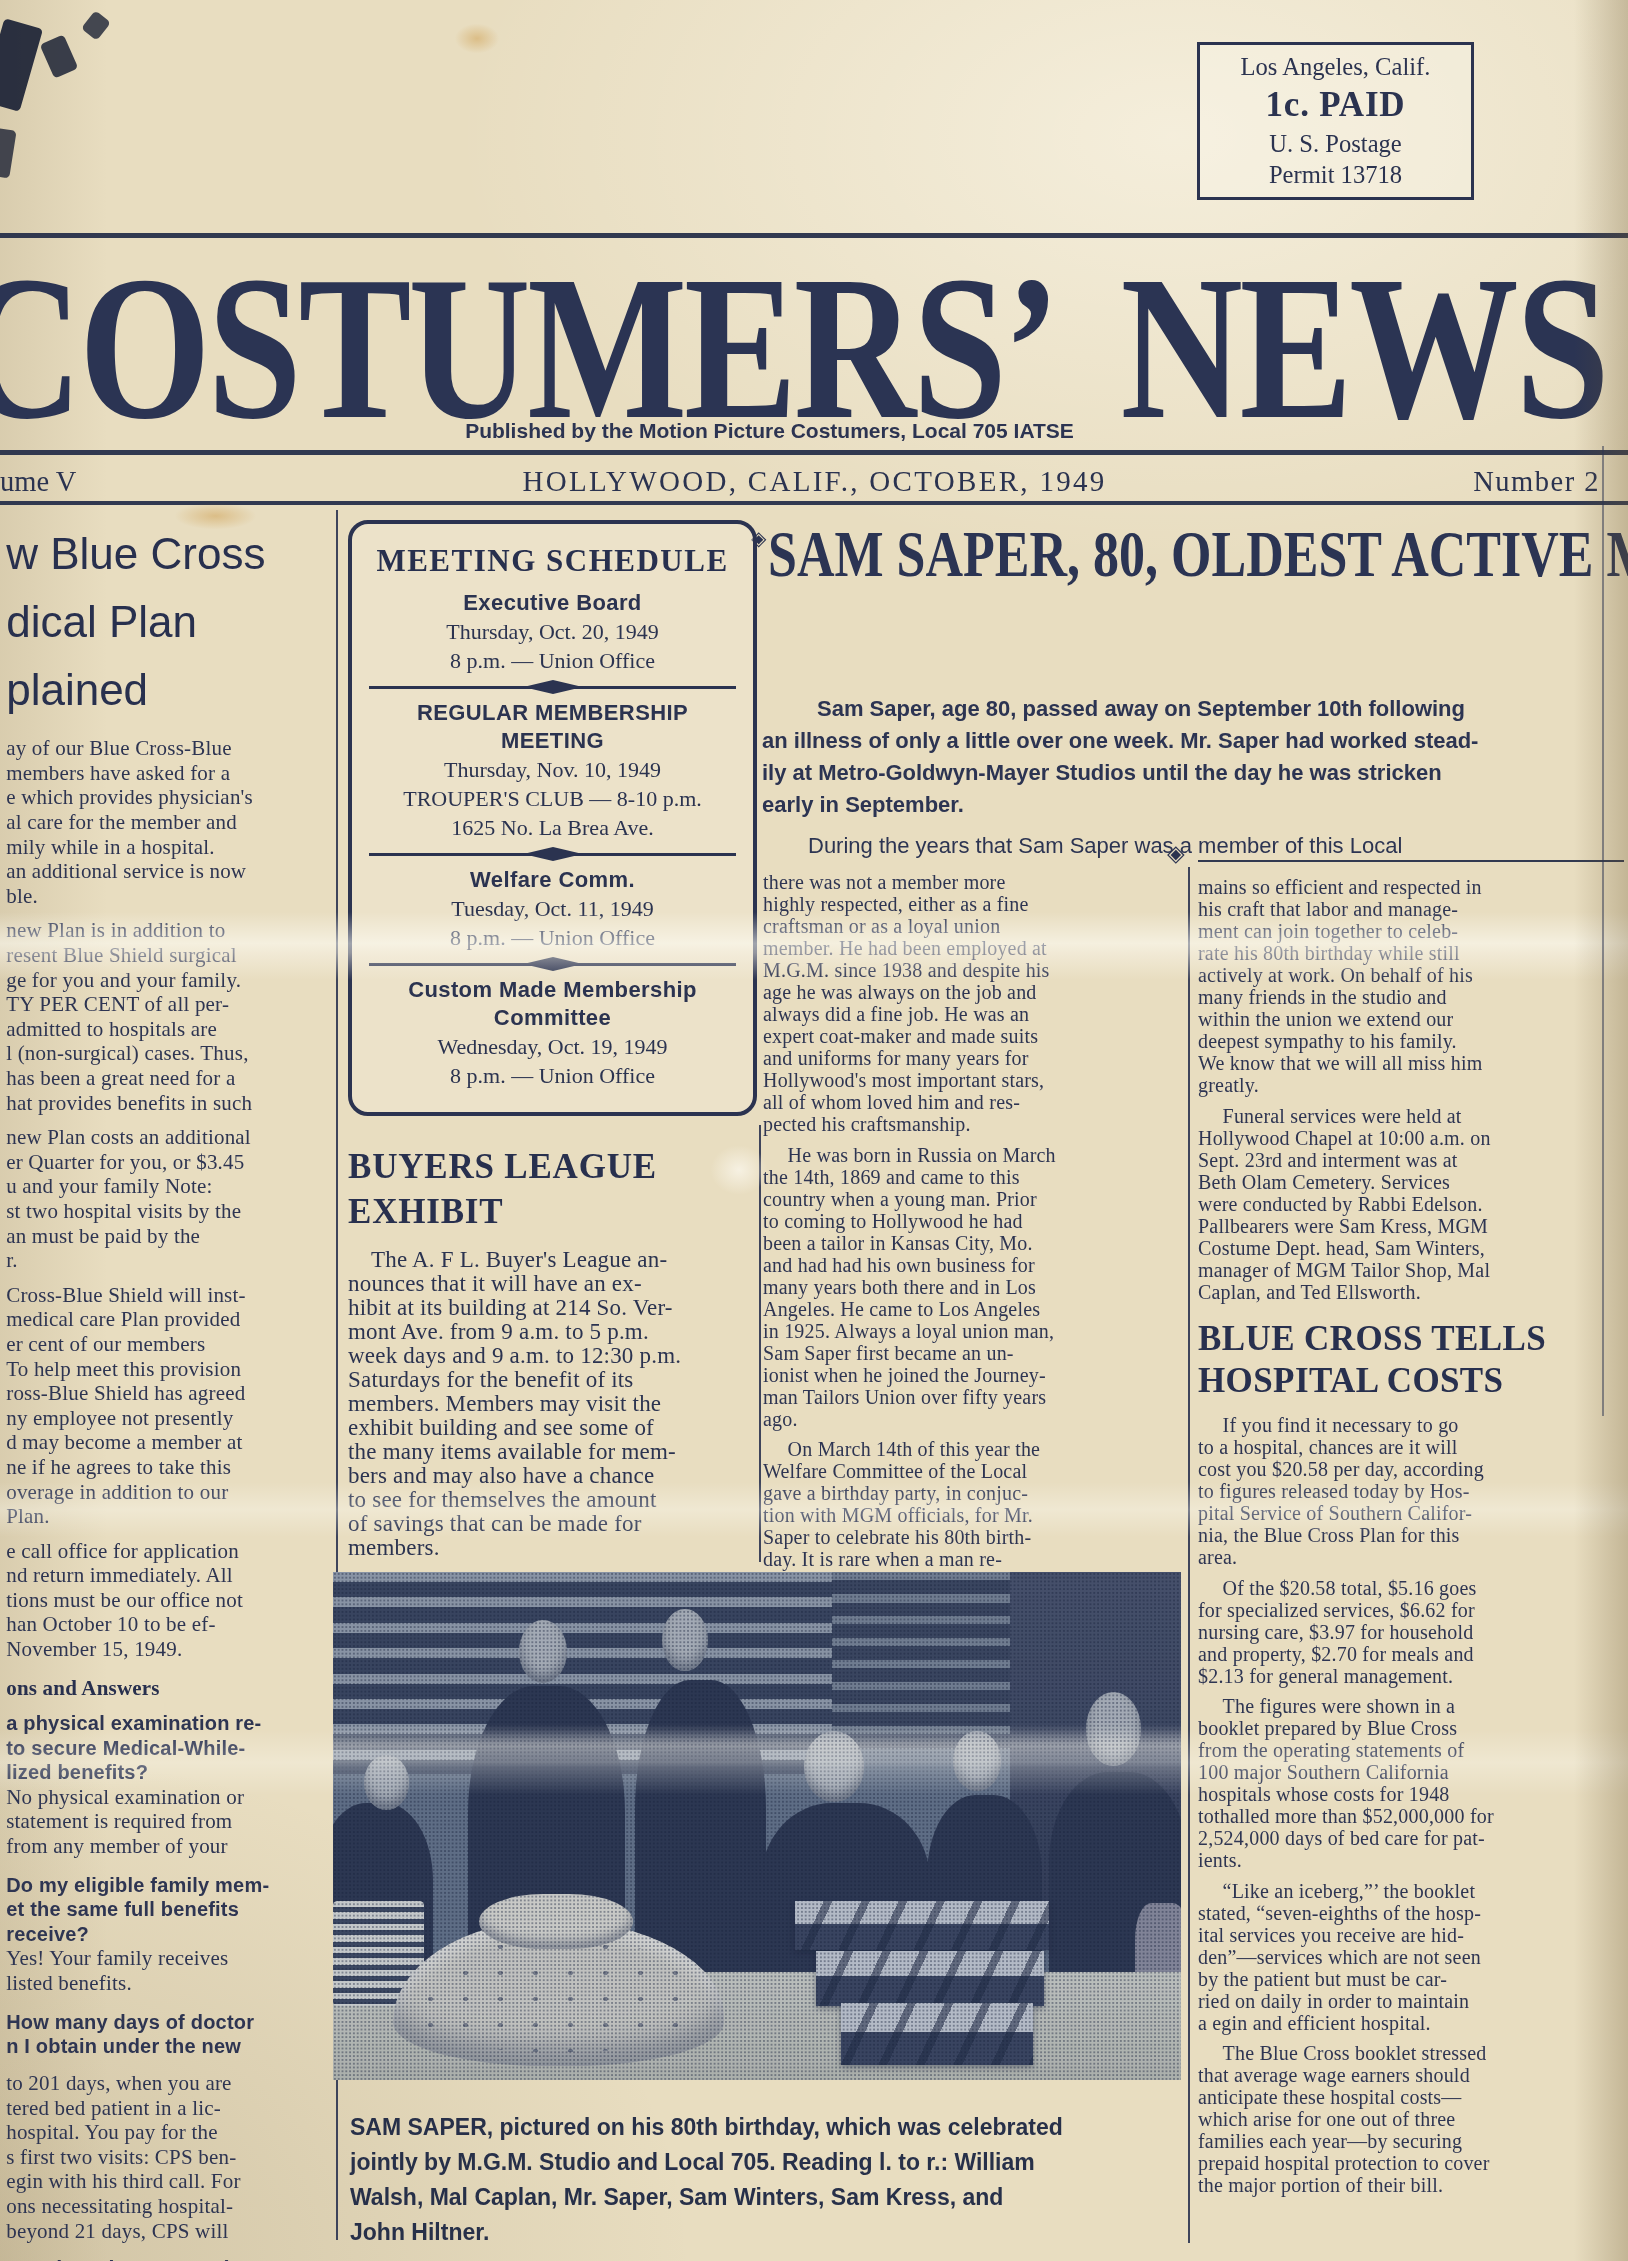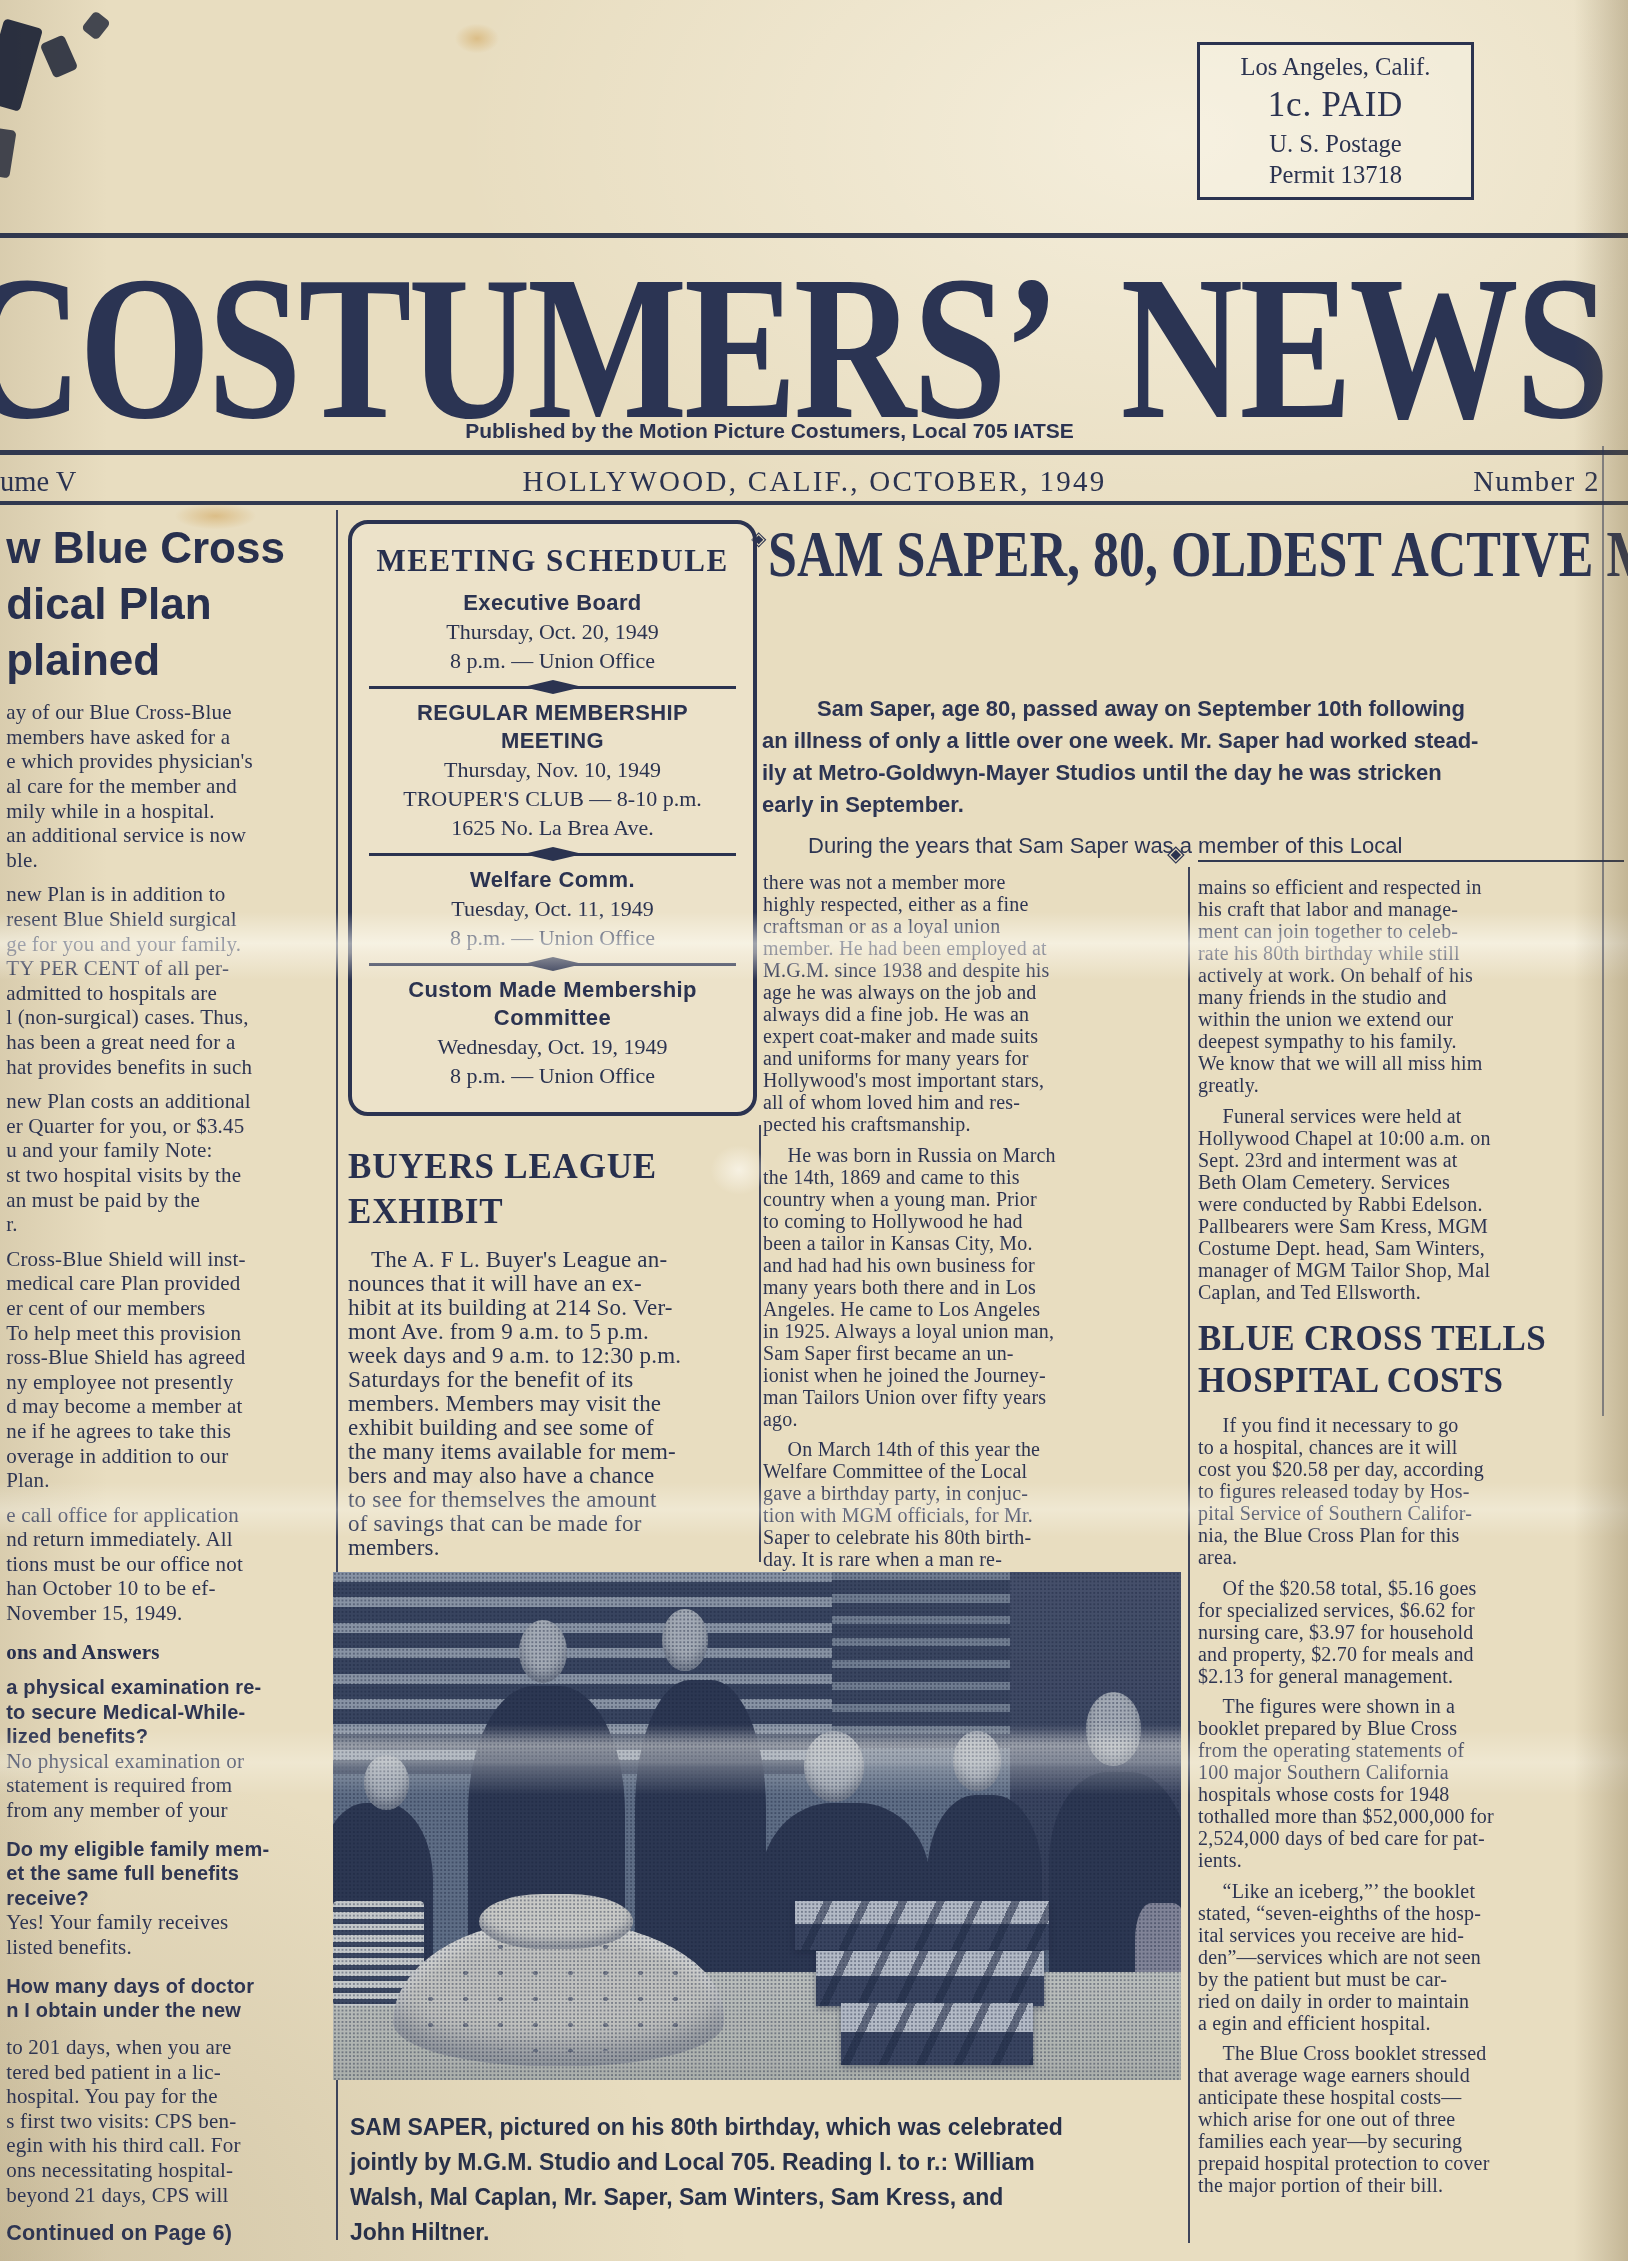--- a/index.html
+++ b/index.html
@@ -11,33 +11,33 @@
       #e8ddc0;
     font-family:"Liberation Serif","DejaVu Serif",serif;color:#2b3350;}
   .abs{position:absolute;}
   .lines{white-space:pre-line;}
   .rule{position:absolute;background:#272f4a;opacity:.95;}
   .vrule{position:absolute;background:#2b3350;opacity:.9;}
   
   .postage{left:1197px;top:42px;width:277px;height:158px;border:3.8px solid #2b3350;
     display:flex;flex-direction:column;justify-content:center;text-align:center;box-sizing:border-box;
     line-height:1.28;font-size:24.6px;background:rgba(250,246,234,.35);}
-  .postage .b{font-size:35px;font-weight:normal;letter-spacing:0.8px;}
+  .postage .b{font-size:35px;font-weight:bold;letter-spacing:0.8px;}
   .masthead{left:-40px;top:245px;width:1770px;font-weight:bold;font-size:197px;line-height:1;
     letter-spacing:-3.8px;word-spacing:43px;white-space:nowrap;color:#2b3453;
     transform:scale(.86,1.04);transform-origin:left top;}
   .tagline{left:0;top:419px;width:1629px;text-align:center;transform:translateX(-45px);
     font-family:"Liberation Sans","DejaVu Sans",sans-serif;font-weight:bold;font-size:21px;color:#2c3452;}
   .dl-vol{left:0;top:466px;font-size:28.5px;}
   .dl-center{left:0;top:465px;width:1629px;text-align:center;font-size:29px;letter-spacing:2.3px;}
   .dl-num{right:29px;top:466px;font-size:28.5px;letter-spacing:1.5px;}
   
   .colL{left:6.2px;top:520px;width:326px;}
   .colL h2{margin:0 0 12.3px 0;font-family:"Liberation Sans","DejaVu Sans",sans-serif;
-    font-weight:bold;font-size:44px;line-height:56px;color:#28304e;}
+    font-weight:normal;font-size:44px;line-height:68px;color:#28304e;}
   .bodyL{font-size:21px;line-height:24.6px;letter-spacing:0.2px;color:#2e3552;}
   .bodyL .p{margin:0 0 10px 0;}
   .qa-h{font-weight:bold;font-size:21px;margin:14px 0 10.8px 0;color:#28304e;}
   .q{font-family:"Liberation Sans","DejaVu Sans",sans-serif;font-weight:bold;font-size:20px;line-height:24.6px;margin:0;}
   .a{margin:0 0 14px 0;}
   .cont{font-family:"Liberation Sans","DejaVu Sans",sans-serif;font-weight:bold;font-size:21.6px;margin-top:4.6px;}
   
   .mbox{left:348px;top:520px;width:409px;height:596px;border:4.6px solid #2b3350;border-radius:20px;
     box-sizing:border-box;display:flex;flex-direction:column;justify-content:space-between;
     padding:18.5px 6.2px 21.6px;text-align:center;background:rgba(248,243,228,.25);}

